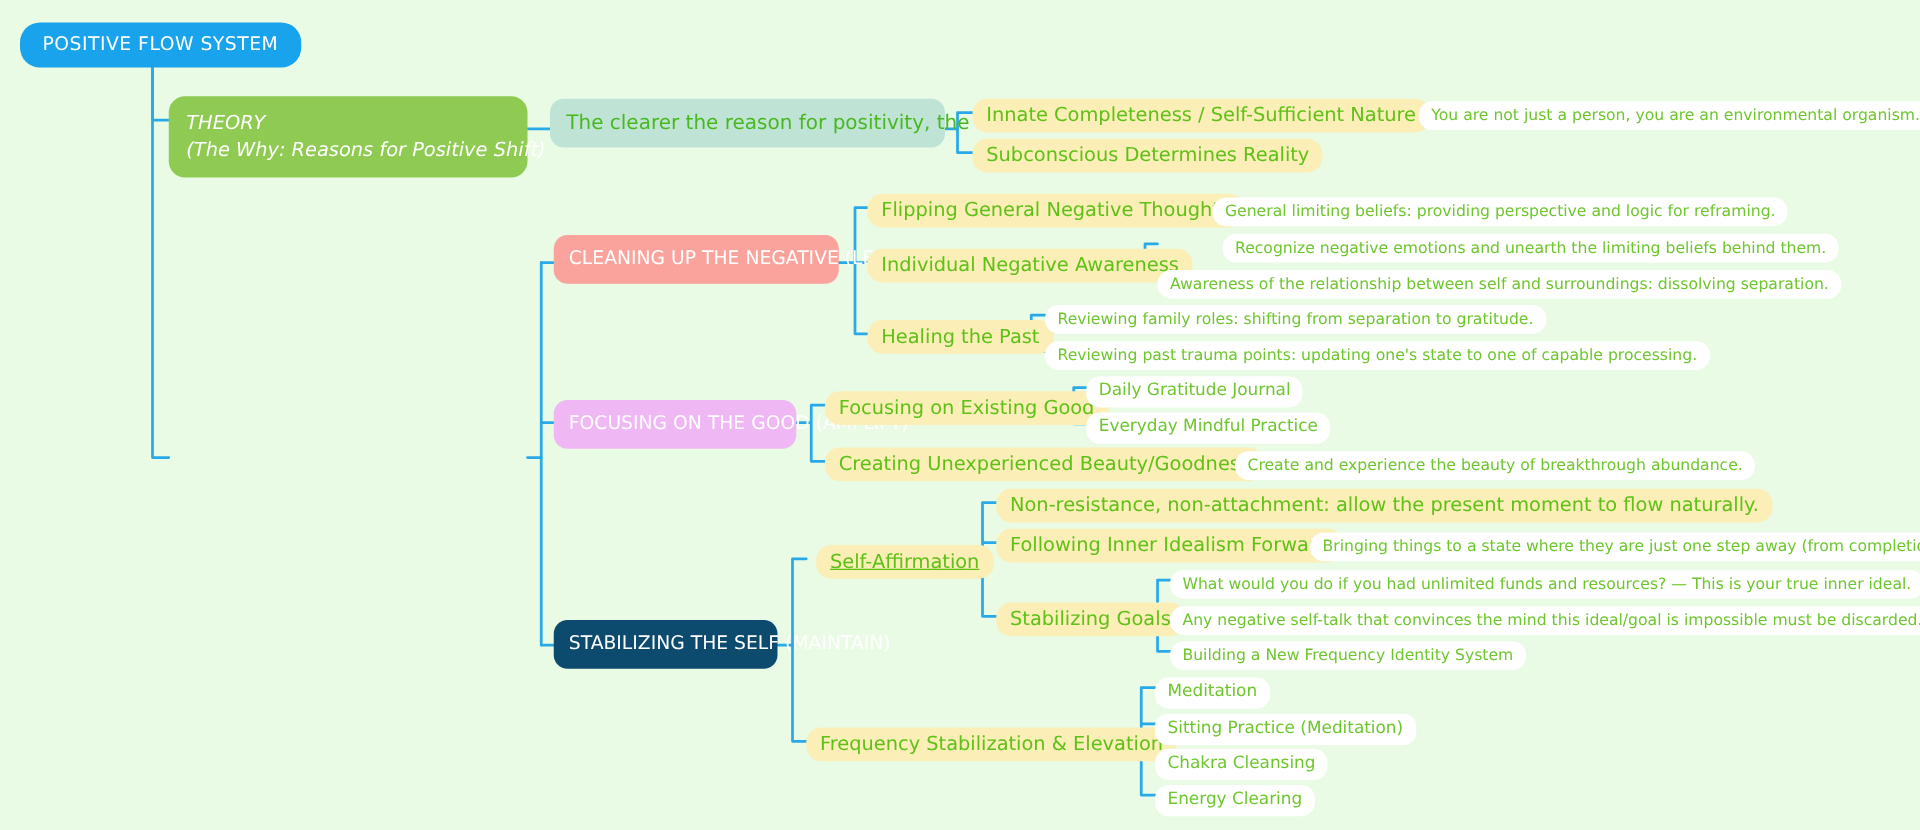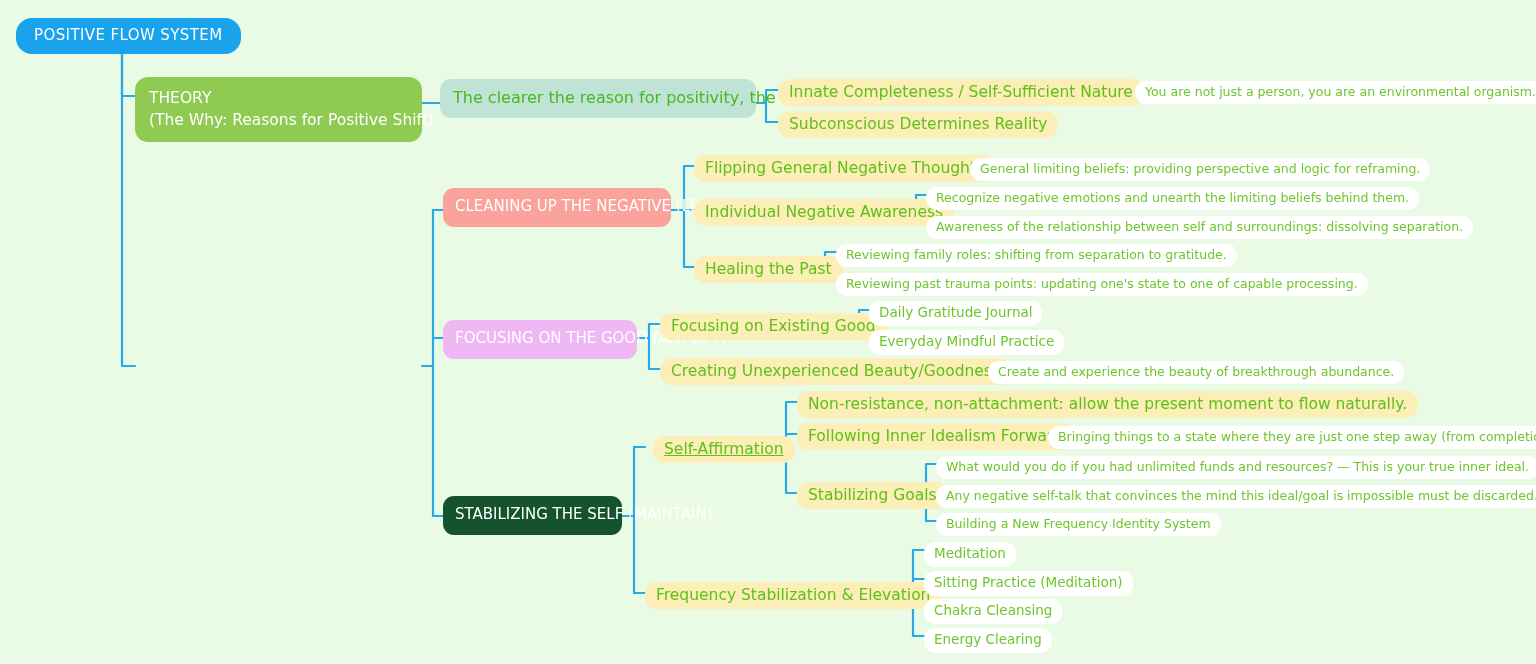--- a/index.html
+++ b/index.html
@@ -22,32 +22,32 @@
     padding:9px 18px 10px 18px;
     line-height:1.15;
   }
 
   
   .lvl1{
     color:#ffffff;border-radius:13px;
     font-size:15.5px;line-height:1.42;
     padding:10px 14px 11px 14px;
   }
-  .lvl1.green{background:#8fcb52;}
+  .lvl1.green{background:#8fcb52;font-style:italic;}
   .lvl1 .l2{display:block;}
 
   
   .cat{
     color:#ffffff;border-radius:11px;
     font-size:15px;line-height:1.45;
     padding:8px 12px 9px 12px;
   }
   .cat.red{background:#f9a39c;}
   .cat.violet{background:#efb7f4;}
-  .cat.blue{background:#14532d;}
+  .cat.blue{background:#0c4a6e;}
 
   
   .teal{
     background:#bfe4d6;color:#49b81f;
     border-radius:11px;
     font-size:16px;line-height:1.5;
     padding:7px 13px 8px 13px;
   }
 
   
@@ -149,21 +149,21 @@
   <div class="node topic" style="left:694px;top:155px;">
     <span>Flipping General Negative Thoughts</span>
   </div>
   <div class="node leaf" style="left:970px;top:158px;">
     <span>General limiting beliefs: providing perspective and logic for reframing.</span>
   </div>
 
   <div class="node topic" style="left:694px;top:199px;">
     <span>Individual Negative Awareness</span>
   </div>
-  <div class="node leaf" style="left:926px;top:187px;">
+  <div class="node leaf" style="left:978px;top:187px;">
     <span>Recognize negative emotions and unearth the limiting beliefs behind them.</span>
   </div>
   <div class="node leaf" style="left:926px;top:216px;">
     <span>Awareness of the relationship between self and surroundings: dissolving separation.</span>
   </div>
 
   <div class="node topic" style="left:694px;top:256px;">
     <span>Healing the Past</span>
   </div>
   <div class="node leaf" style="left:836px;top:244px;">

